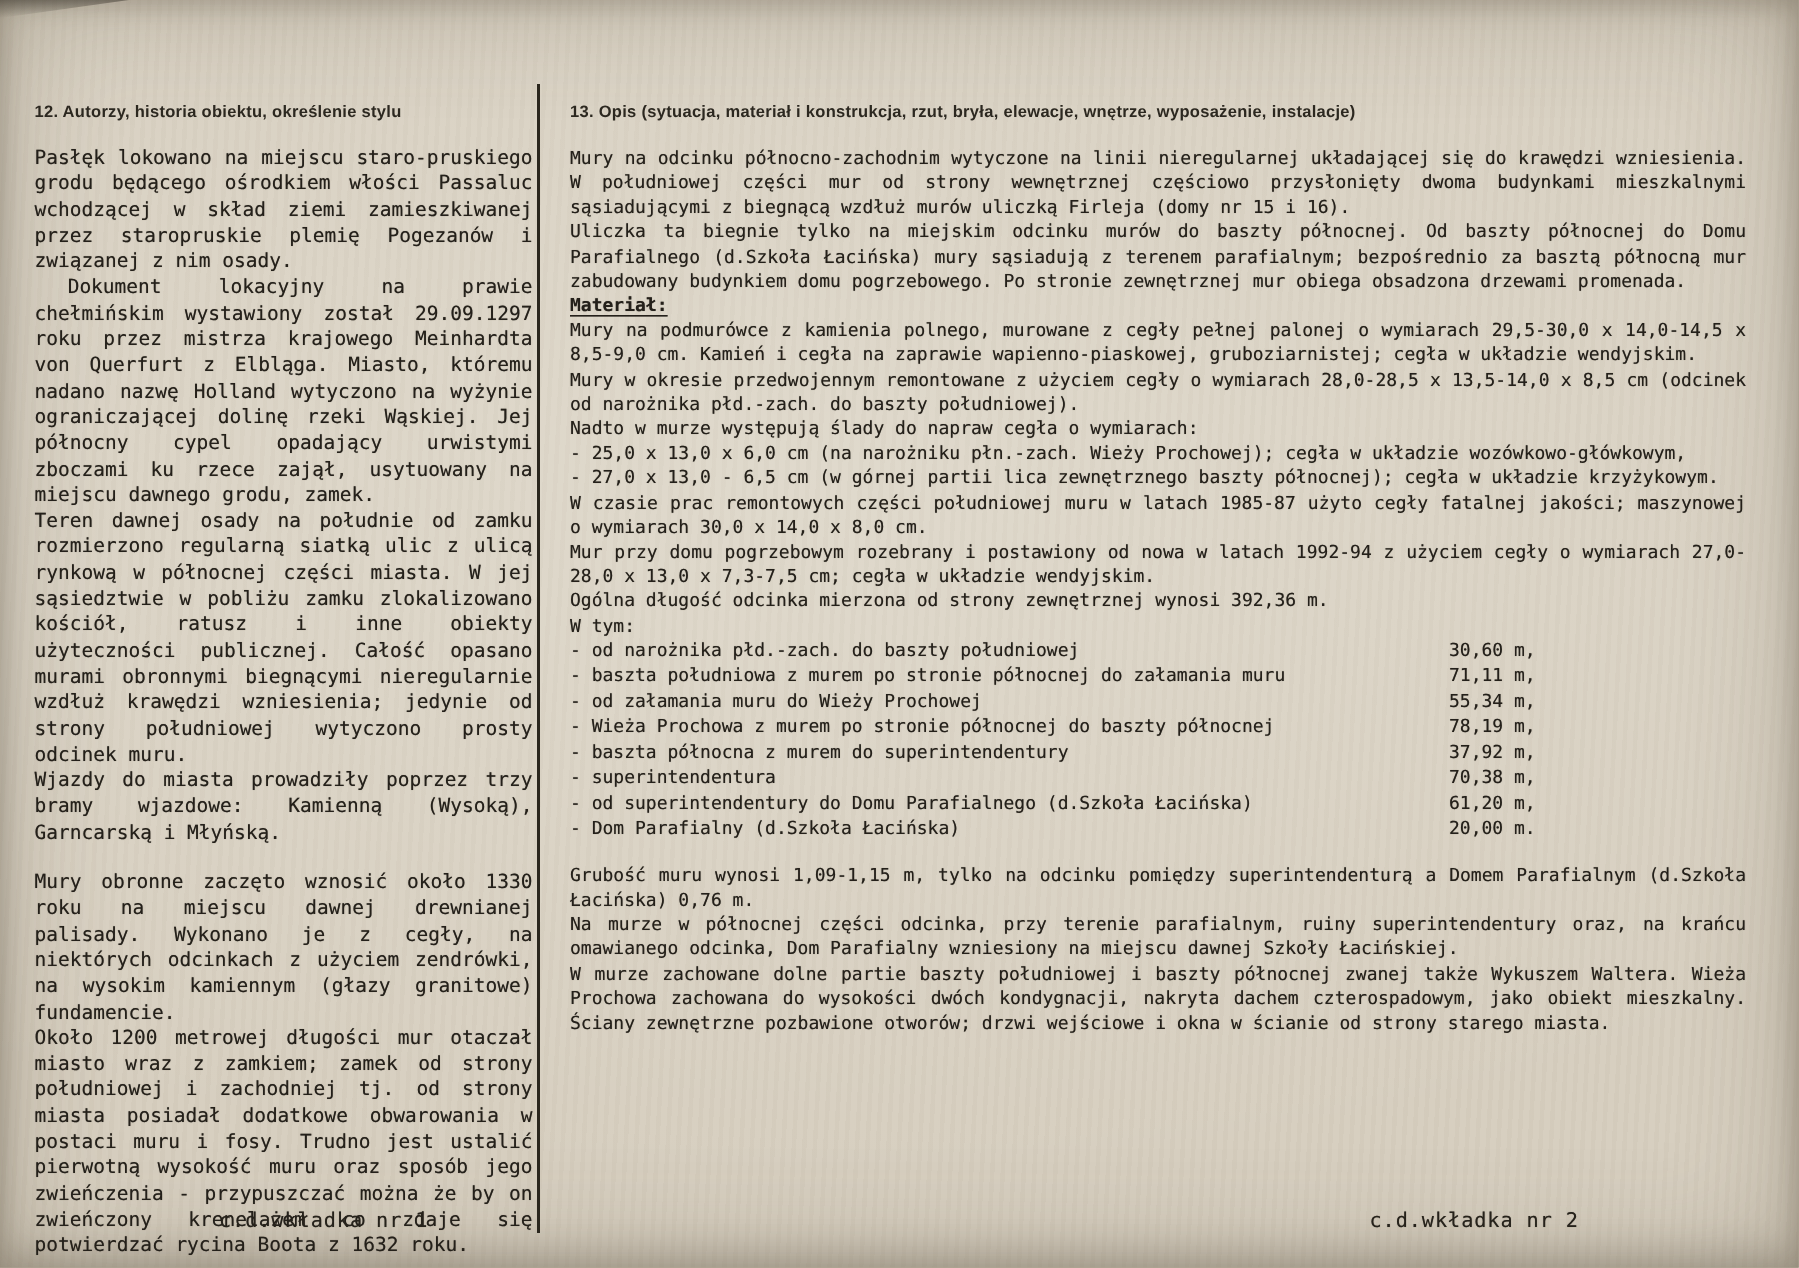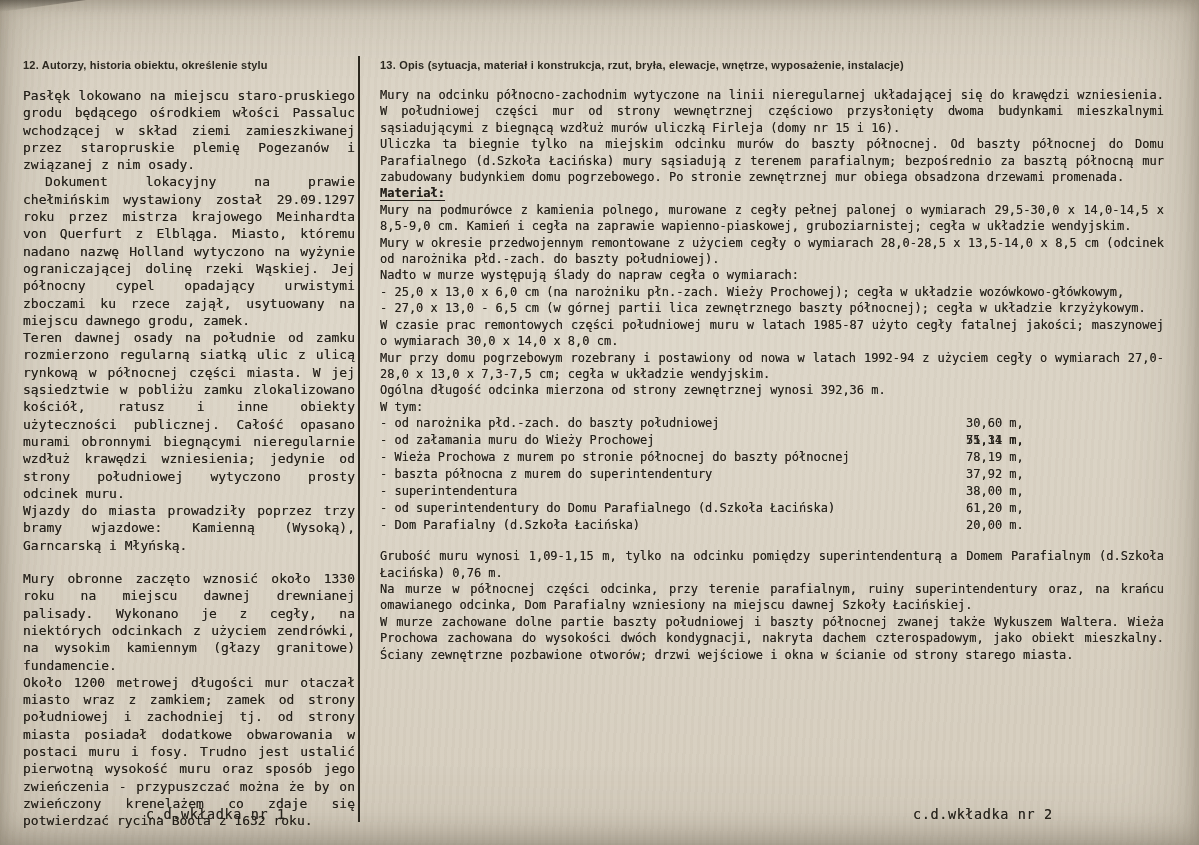--- a/index.html
+++ b/index.html
@@ -21,21 +21,21 @@
   }
   .corner-shadow{
     position:absolute;left:0;top:0;width:86px;height:12px;
     background:linear-gradient(to bottom, rgba(42,38,30,.45), rgba(42,38,30,0));
     clip-path:polygon(0 0,100% 0,0 100%);
   }
   .divider{
     position:absolute;left:358px;top:56px;width:2px;height:766px;
     background:#2a261d;
   }
-  .col{position:absolute;top:58px;}
+  .col{position:absolute;top:68px;}
   .col-left{left:23px;width:332px;}
   .col-right{left:380px;width:784px;}
   .heading{
     font-family:"Liberation Sans","DejaVu Sans",sans-serif;
     font-weight:700;font-size:11px;line-height:14px;color:#2c2820;
     margin-bottom:15px;letter-spacing:.2px;
   }
   .body{
     color:#24201a;text-align:justify;
     text-shadow:0 0 .5px rgba(36,32,26,.55);
@@ -97,37 +97,38 @@
     <p>Mur przy domu pogrzebowym rozebrany i postawiony od nowa w latach 1992-94 z użyciem cegły o wymiarach 27,0-28,0 x 13,0 x 7,3-7,5 cm; cegła w układzie wendyjskim.</p>
     <p>Ogólna długość odcinka mierzona od strony zewnętrznej wynosi 392,36 m.</p>
     <p class="wtym">W tym:</p>
 
     <div class="meas-list">
       <div class="meas-row">
         <span class="meas-label">- od narożnika płd.-zach. do baszty południowej</span>
         <span class="meas-value">30,60 m,</span>
       </div>
       <div class="meas-row">
+        <span class="meas-label">- baszta południowa z murem po stronie północnej do załamania muru</span>
         <span class="meas-value">71,11 m,</span>
       </div>
       <div class="meas-row">
         <span class="meas-label">- od załamania muru do Wieży Prochowej</span>
         <span class="meas-value">55,34 m,</span>
       </div>
       <div class="meas-row">
         <span class="meas-label">- Wieża Prochowa z murem po stronie północnej do baszty północnej</span>
         <span class="meas-value">78,19 m,</span>
       </div>
       <div class="meas-row">
         <span class="meas-label">- baszta północna z murem do superintendentury</span>
         <span class="meas-value">37,92 m,</span>
       </div>
       <div class="meas-row">
         <span class="meas-label">- superintendentura</span>
-        <span class="meas-value">38,00 m,</span>
+        <span class="meas-value">70,38 m,</span>
       </div>
       <div class="meas-row">
         <span class="meas-label">- od superintendentury do Domu Parafialnego (d.Szkoła Łacińska)</span>
         <span class="meas-value">61,20 m,</span>
       </div>
       <div class="meas-row">
         <span class="meas-label">- Dom Parafialny (d.Szkoła Łacińska)</span>
         <span class="meas-value">20,00 m.</span>
       </div>
     </div>

